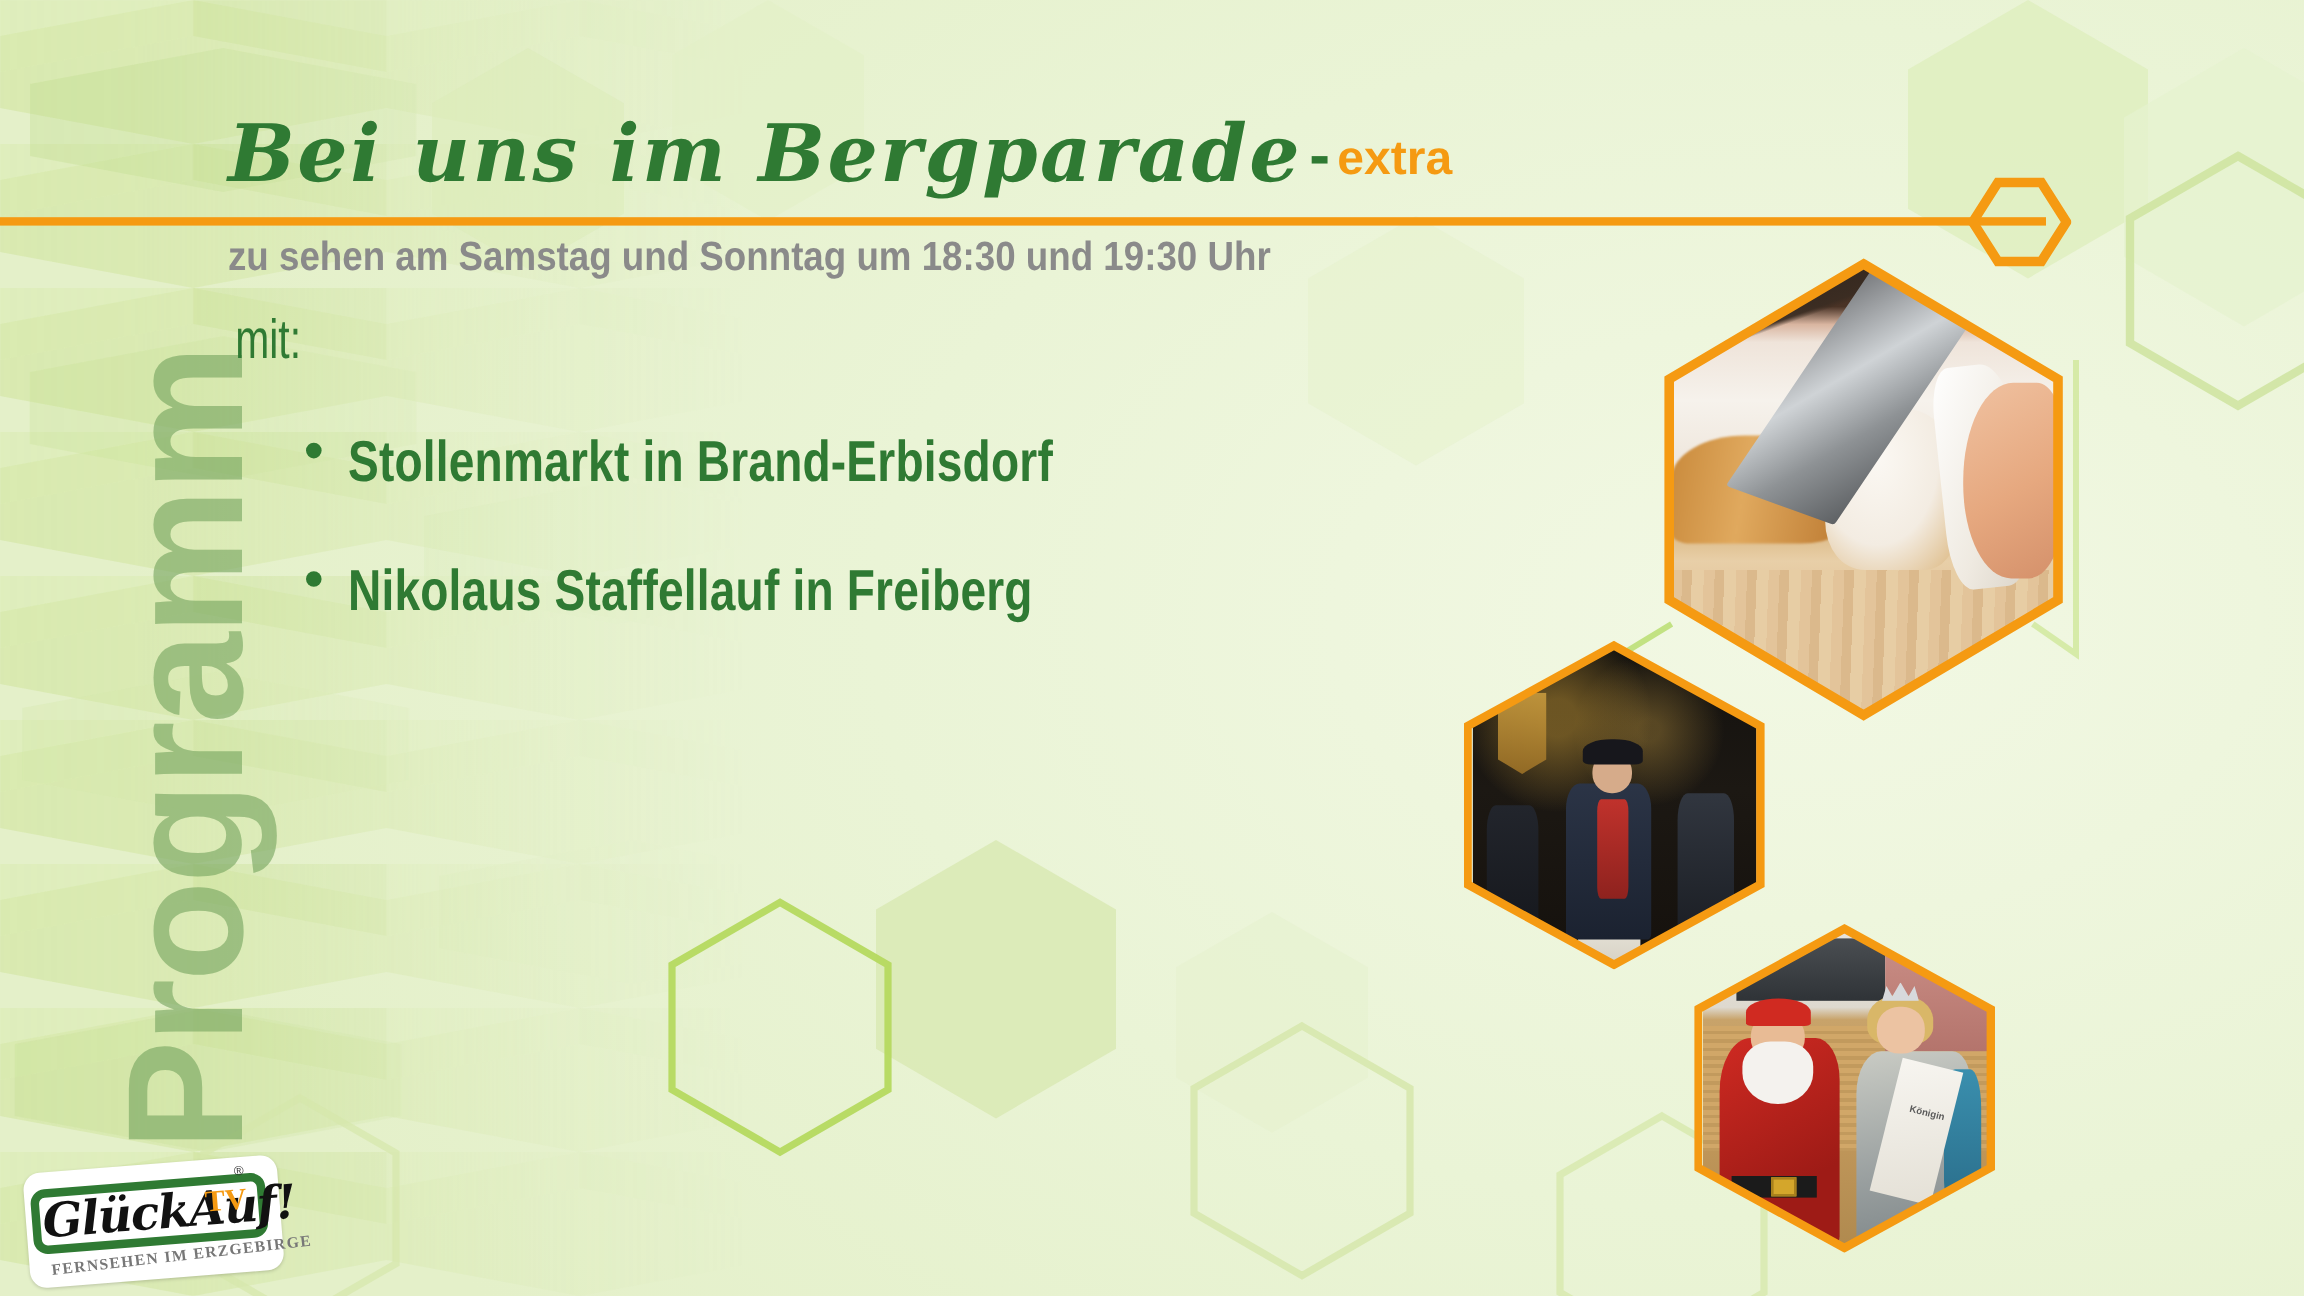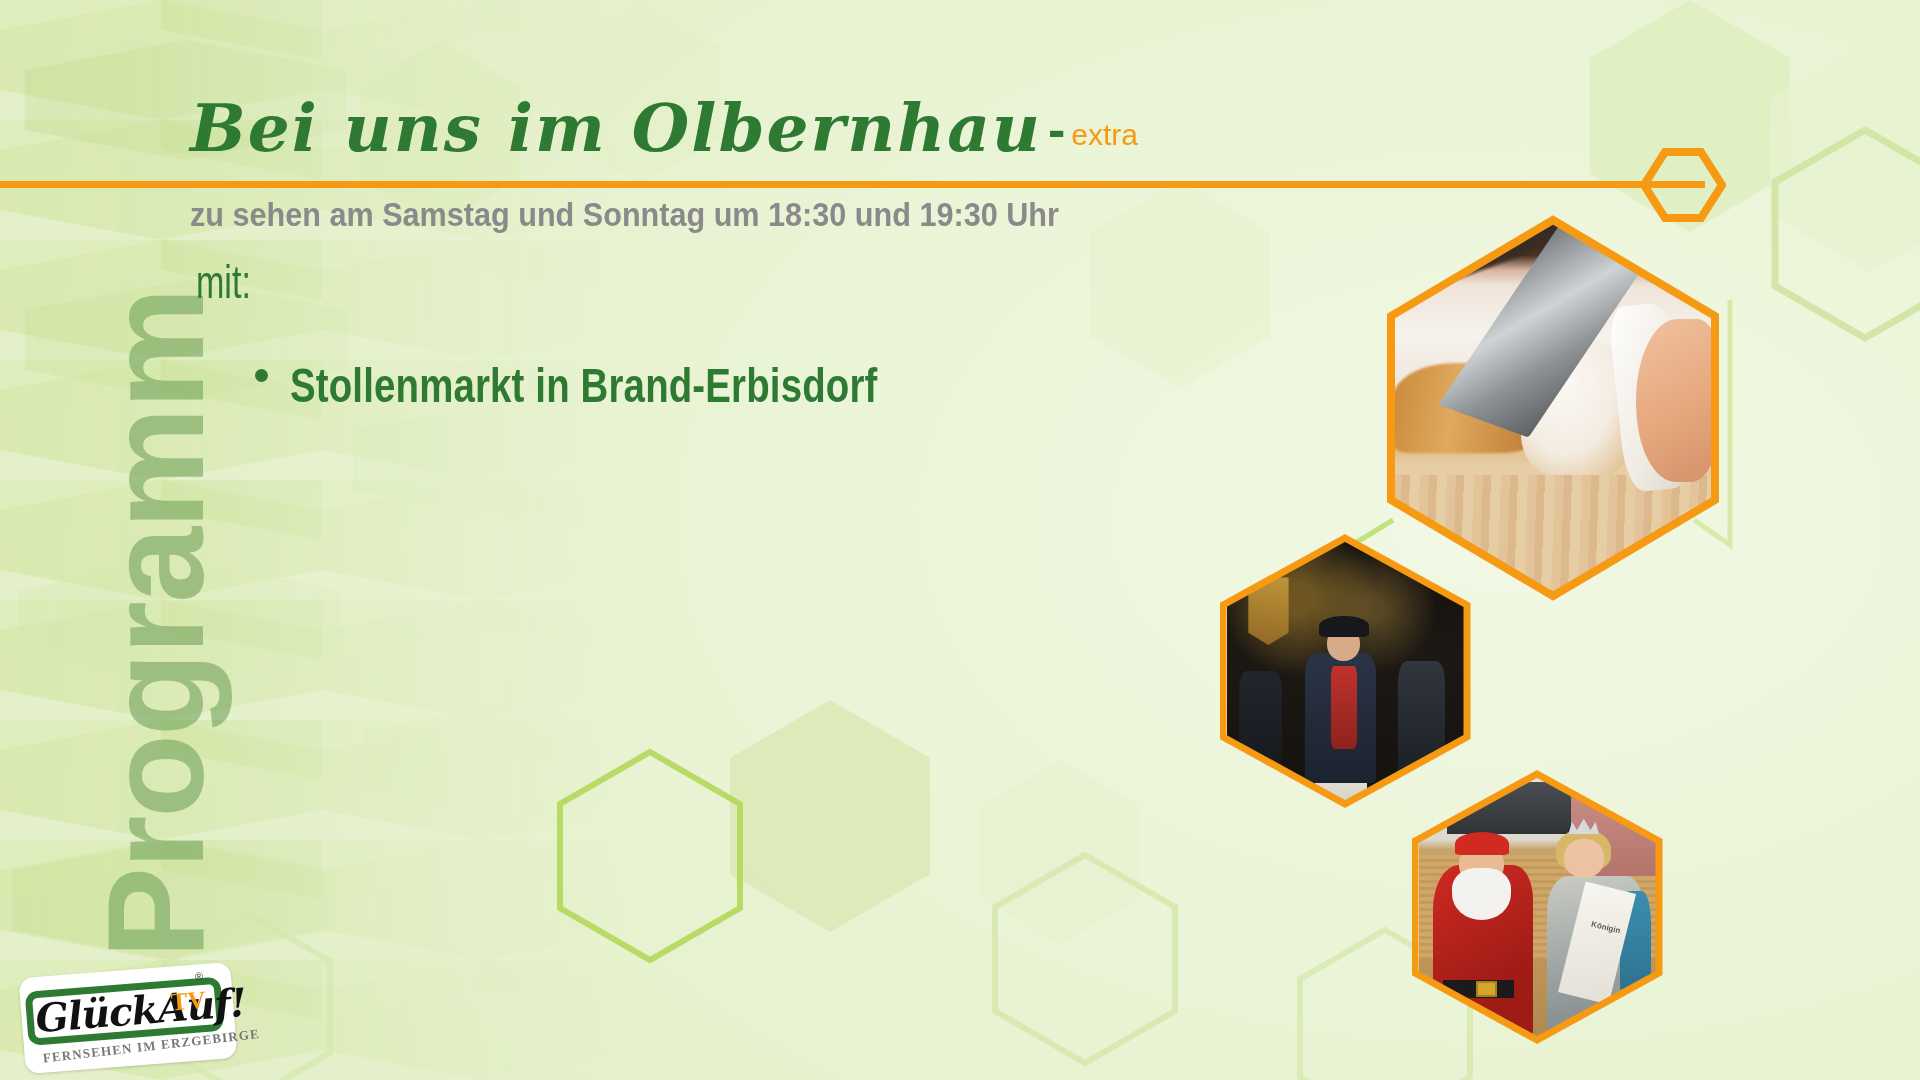--- a/index.html
+++ b/index.html
@@ -71,22 +71,22 @@
   .headline .dash {
     font-family:"Liberation Sans", sans-serif;
     font-weight:700;
     font-size:52px;
     color:#2f7a33;
     padding:0 6px;
     vertical-align:4px;
   }
   .headline .extra {
     font-family:"Liberation Sans", sans-serif;
-    font-weight:400;
-    font-size:30px;
+    font-weight:700;
+    font-size:40px;
     color:#f59a12;
     letter-spacing:0px;
     vertical-align:6px;
   }
 
   
   .subtitle {
     position:absolute; left:190px; top:195px;
     font-family:"Liberation Sans Narrow","Liberation Sans", sans-serif;
     font-weight:700;
@@ -428,36 +428,40 @@
     <polygon points="1385,930 1470,979 1470,1077 1385,1126 1300,1077 1300,979" fill="none" stroke="#d7e8ad" stroke-width="6" opacity="0.8"></polygon>
     <polygon points="250,915 330,961 330,1053 250,1099 170,1053 170,961" fill="none" stroke="#d5e7ab" stroke-width="6" opacity="0.7"></polygon>
 
     <polyline points="1393,520 1352,545 1352,690" fill="none" stroke="#bfe07c" stroke-width="5" opacity="0.95"></polyline>
     <polyline points="1694,520 1730,545 1730,300" fill="none" stroke="#cfe79a" stroke-width="5" opacity="0.8"></polyline>
   </svg>
 
   <div class="vert-word">Programm</div>
 
   <div class="headline">
-    <span class="script">Bei uns im Olbernhau</span><span class="dash">-</span><span class="extra">extra</span>
+    <span class="script">Bei uns im Bergparade</span><span class="dash">-</span><span class="extra">extra</span>
   </div>
 
   <div class="rule"></div>
   <svg class="rule-hex" viewBox="0 0 86 74">
     <polygon points="25,4 61,4 82,37 61,70 25,70 4,37" fill="none" stroke="#f59a12" stroke-width="8"></polygon>
   </svg>
 
   <div class="subtitle">zu sehen am Samstag und Sonntag um 18:30 und 19:30 Uhr</div>
 
   <div class="mit">mit:</div>
 
   <ul class="bullets">
     <li>
       <span class="dot"></span>
       <span class="txt">Stollenmarkt in Brand-Erbisdorf</span>
+    </li>
+    <li>
+      <span class="dot"></span>
+      <span class="txt">Nikolaus Staffellauf in Freiberg</span>
     </li>
   </ul>
 
   <div id="photo1" class="hex-photo">
     <div class="stollen">
       <div class="board"></div>
       <div class="crust"></div>
       <div class="loaf"></div>
       <div class="knife"></div>
       <div class="paper"></div>

